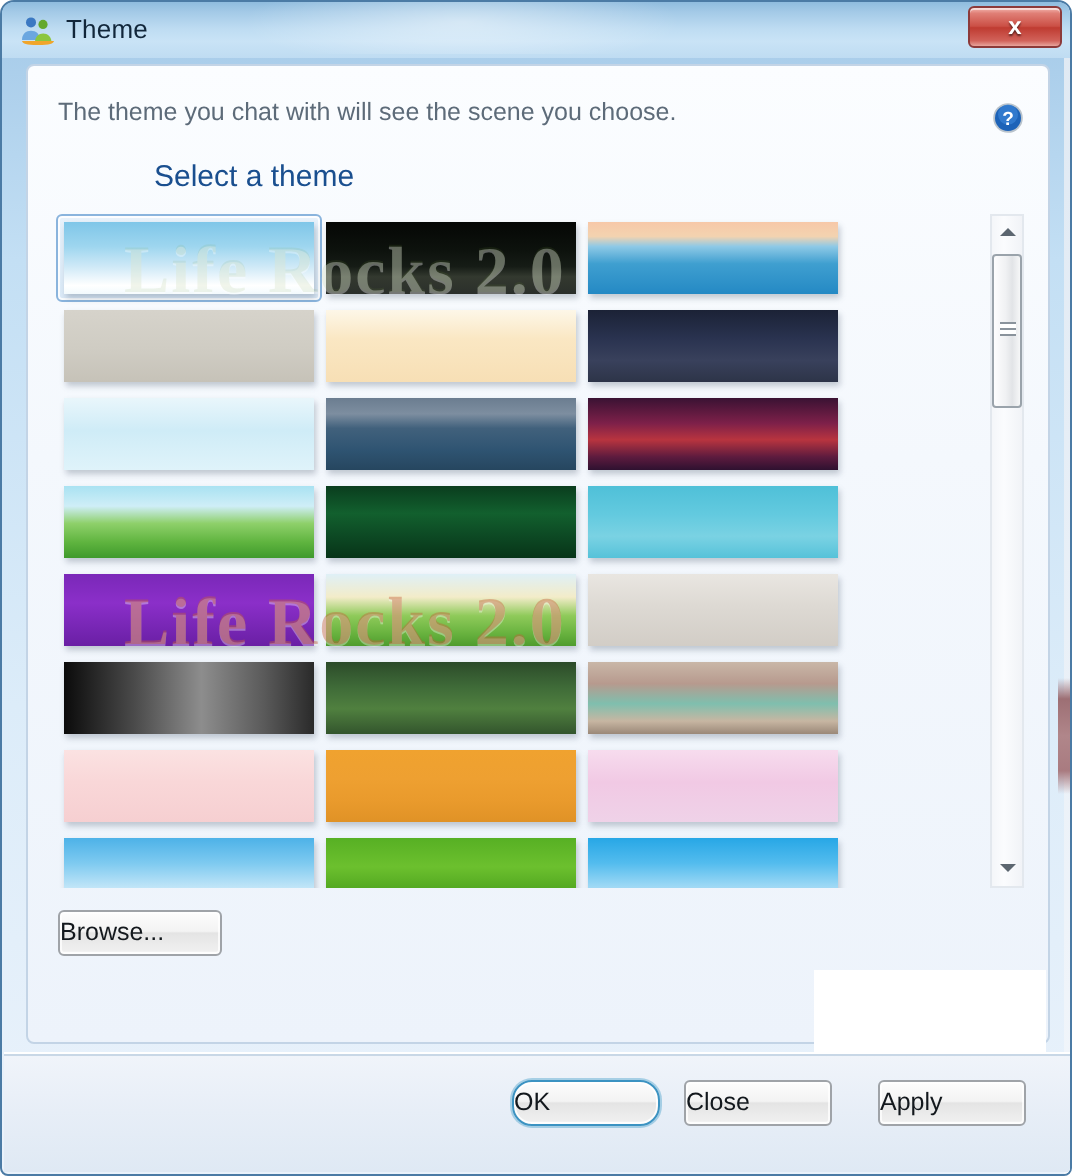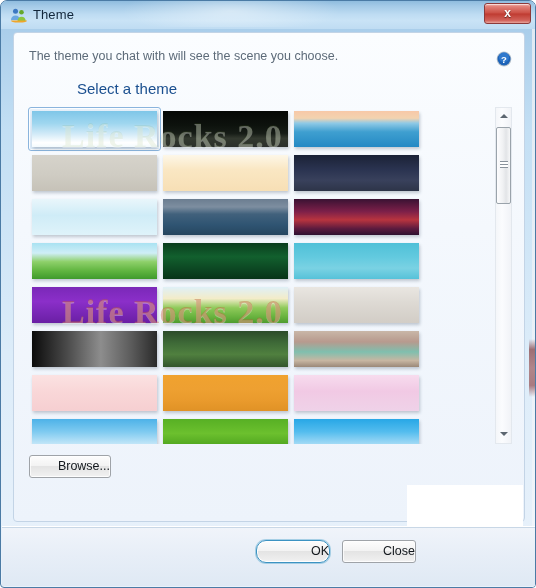--- a/index.html
+++ b/index.html
@@ -116,21 +116,21 @@
   #sb-thumb b{
     position:absolute;left:3px;top:33px;width:8px;height:7px;
     background:repeating-linear-gradient(to bottom,#8a939c 0,#8a939c 1px,#ffffff 1px,#ffffff 3px);
   }
 
   
   .winbtn{
     box-sizing:border-box;
     background:linear-gradient(to bottom,#fdfdfd 0%,#f3f3f3 46%,#e4e4e4 50%,#efefef 92%,#fbfbfb 100%);
     border:1px solid #9fa3a8;border-radius:3px;
-    font-size:12.5px;color:#13181d;cursor:pointer;text-align:right;
+    font-size:12.5px;color:#13181d;cursor:pointer;text-align:left;
     box-shadow:inset 0 0 0 1px rgba(255,255,255,.75);
   }
   #browse-btn{position:absolute;left:15px;top:422px;width:82px;height:23px;line-height:21px;}
   #featured-link{
     position:absolute;left:15px;top:466px;font-size:12.5px;color:#16599c;
     text-decoration:none;cursor:pointer;
   }
   #preview-box{
     position:absolute;left:393px;top:452px;width:116px;height:58px;
     background:#ffffff;
@@ -234,14 +234,15 @@
 
     <div id="browse-btn" class="winbtn">Browse...</div>
 
 
     <div id="preview-box"></div>
   </div>
 
   <div id="footer">
     <div id="ok-btn" class="winbtn">OK</div>
     <div id="close-btn2" class="winbtn">Close</div>
+    <div id="apply-btn" class="winbtn">Apply</div>
   </div>
 </div>
 
 </body></html>

